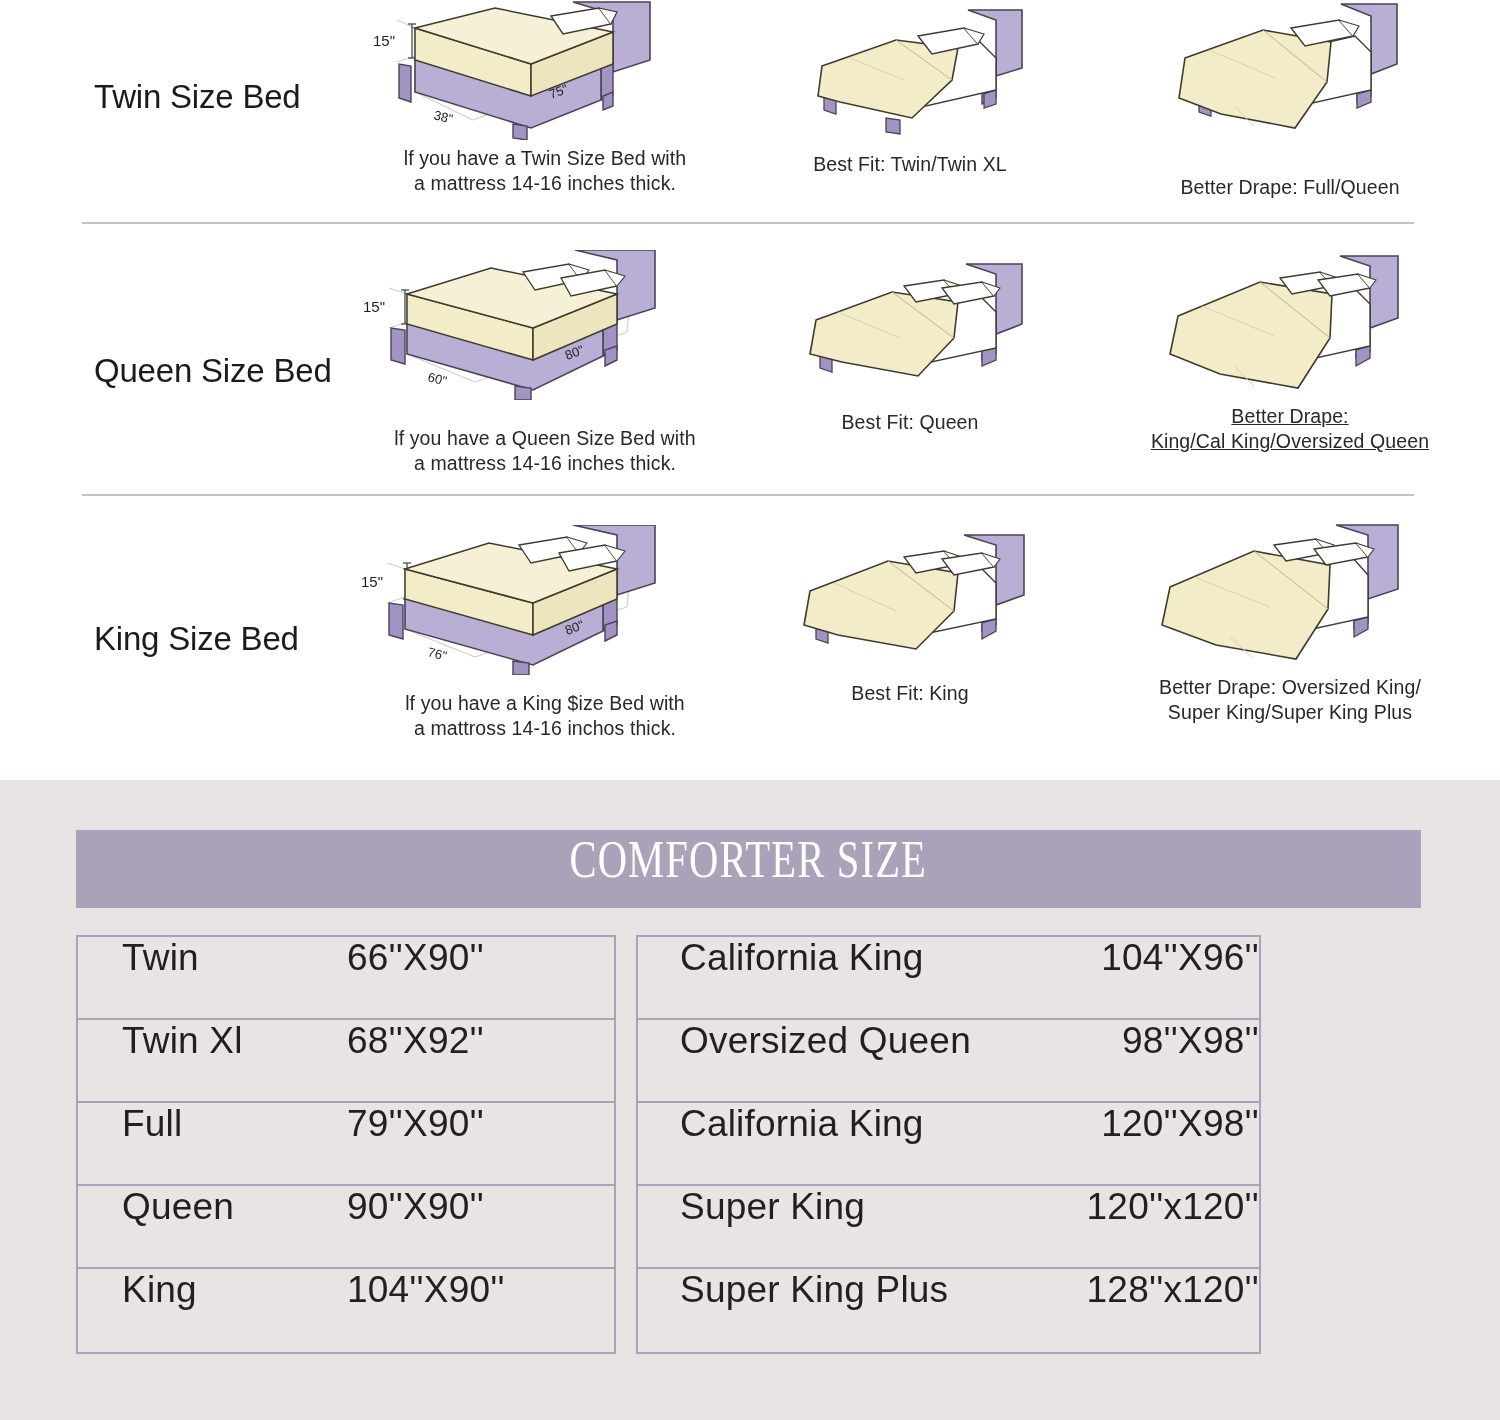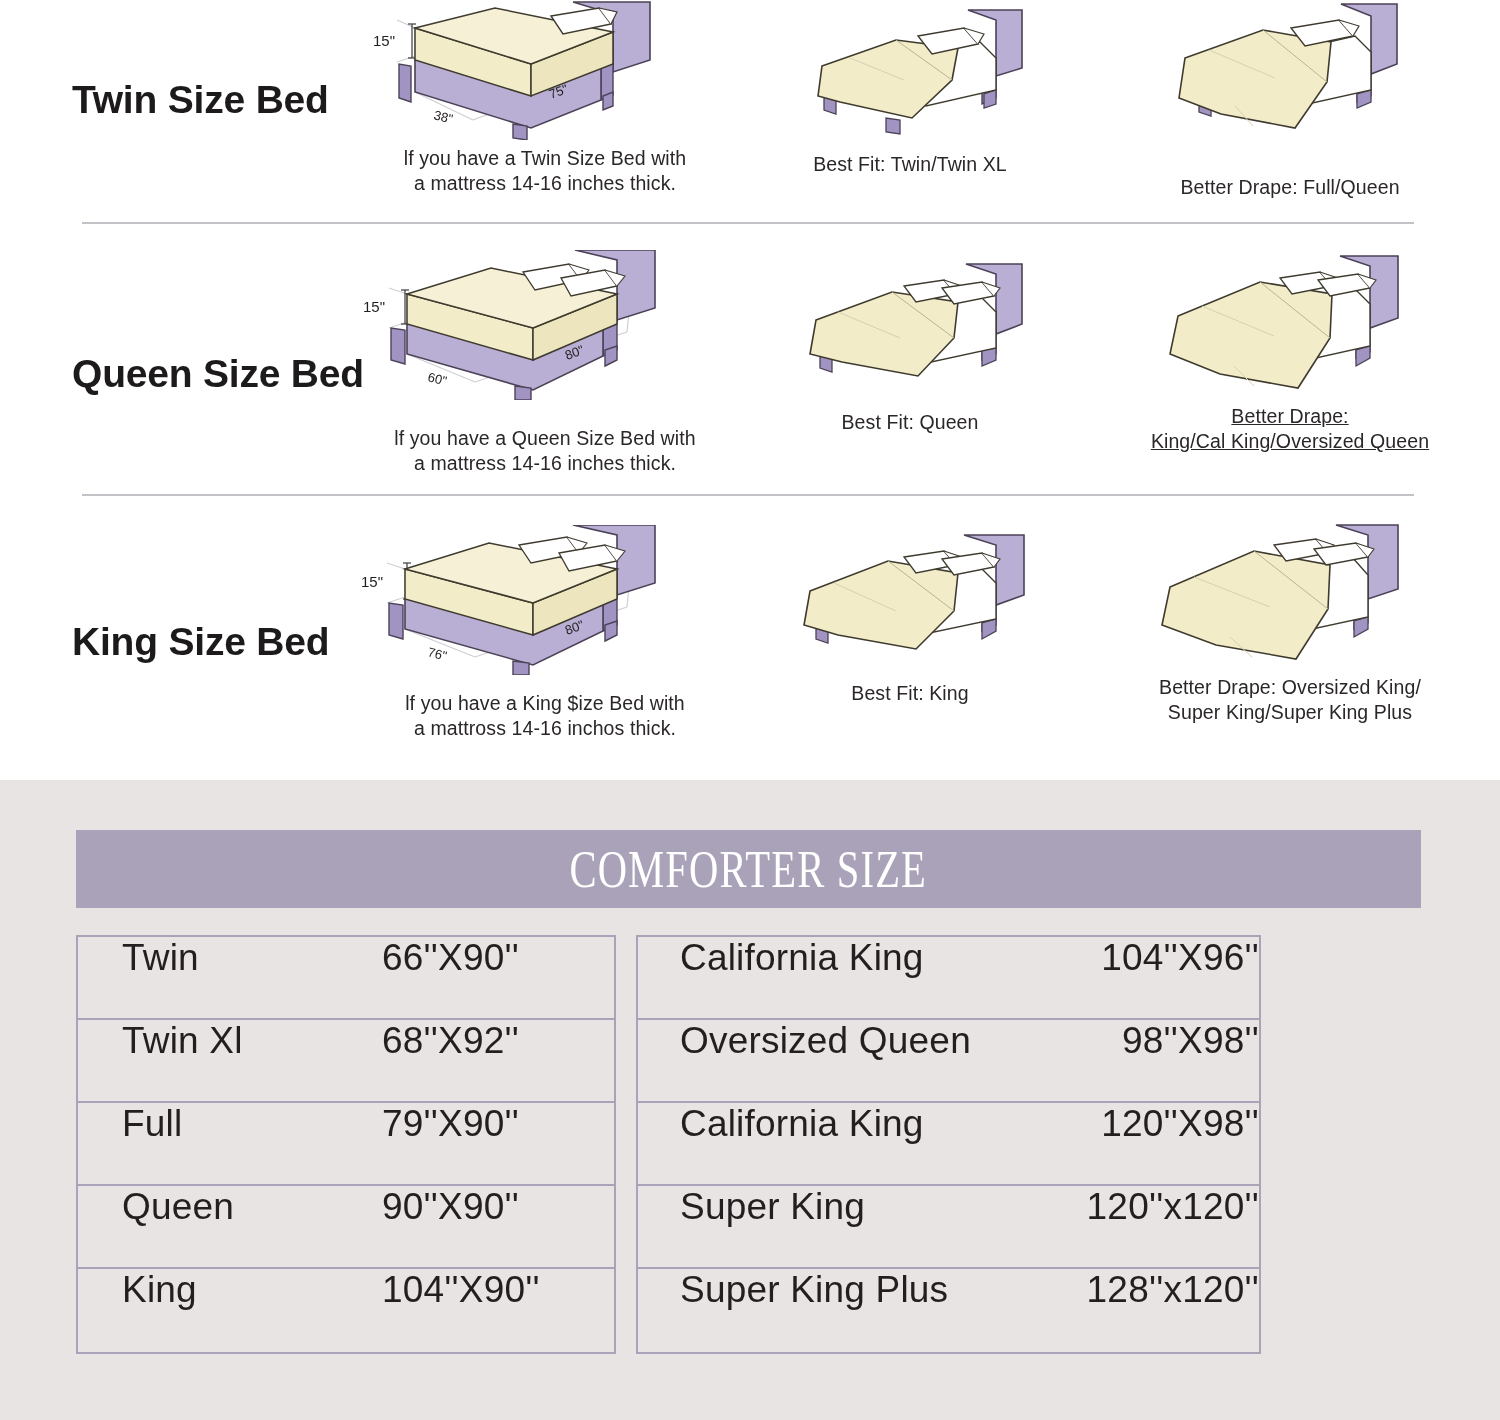--- a/index.html
+++ b/index.html
@@ -14,23 +14,23 @@
 
   
   .guide{position:absolute;left:0;top:0;width:1500px;height:780px;background:#fff;}
 
   .bedrow{position:absolute;left:0;width:1500px;height:250px;}
   .bedrow.r1{top:0;height:225px;}
   .bedrow.r2{top:232px;height:265px;}
   .bedrow.r3{top:505px;height:265px;}
 
   .rowtitle{
-    position:absolute;left:72px;
-    font-size:39px;letter-spacing:-0.2px;color:#1d1a1b;
-    white-space:nowrap;font-weight:700;
+    position:absolute;left:94px;
+    font-size:33px;letter-spacing:-0.2px;color:#1d1a1b;
+    white-space:nowrap;font-weight:400;
   }
   .r1 .rowtitle{top:78px;}
   .r2 .rowtitle{top:120px;}
   .r3 .rowtitle{top:115px;}
 
   .cell{position:absolute;}
   .cell .art{position:absolute;left:0;top:0;}
   .cell .cap{
     position:absolute;width:100%;text-align:center;
     font-size:19.5px;line-height:25px;color:#2b2728;letter-spacing:.1px;
@@ -49,21 +49,21 @@
   .hr.h2{top:494px;}
 
   
   .sizes{
     position:absolute;left:0;top:780px;width:1500px;height:640px;
     background:#e8e4e3;
   }
   .titlebar{
     position:absolute;left:76px;top:50px;width:1345px;height:78px;
     background:#a9a2b8;
-    display:flex;align-items:center;justify-content:center;
+    display:flex;justify-content:center;
   }
   .titlebar span{
     font-family:"Liberation Serif","DejaVu Serif",serif;
     color:#ffffff;font-size:52px;letter-spacing:1.5px;
     transform:scaleX(.78);transform-origin:center;
     white-space:nowrap;font-weight:400;
   }
 
   .tablewrap{position:absolute;left:76px;top:155px;width:1345px;}
   .tbl{
@@ -81,21 +81,20 @@
     box-sizing:border-box;
   }
   .trow:last-child{border-bottom:none;}
   .tname{
     font-size:37px;color:#231f20;white-space:nowrap;
     letter-spacing:.2px;
   }
   .tval{
     font-size:37px;color:#231f20;white-space:nowrap;
     letter-spacing:.2px;
-    margin-left:35px;
   }
   .tbl.left .tname{padding-left:44px;width:225px;}
   .tbl.left .tval{}
   .tbl.right .tname{padding-left:42px;width:470px;}
   .tbl.right .tval{}
 
   
   svg.bed{display:block;}
 </style>
 </head>

